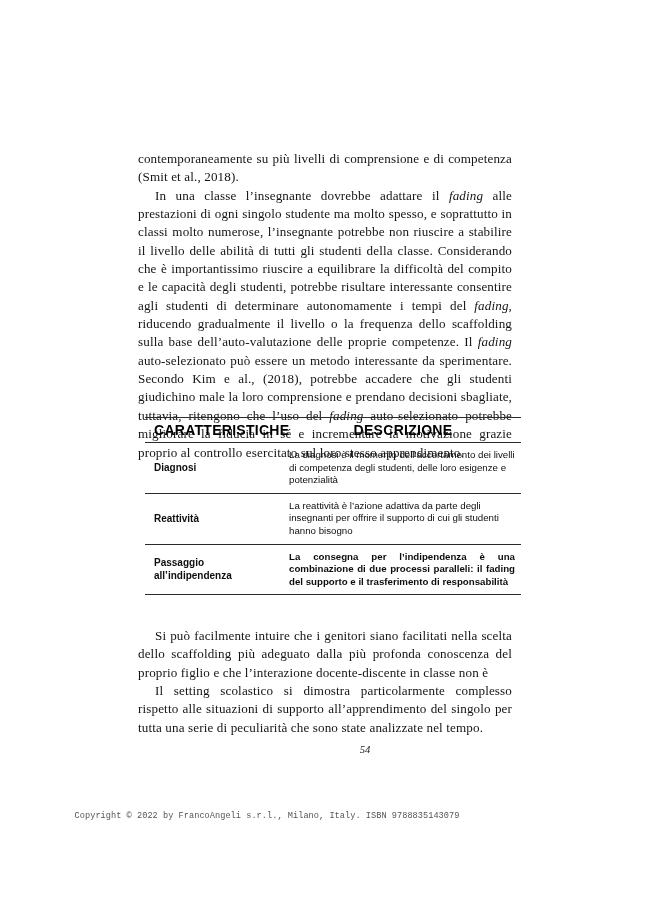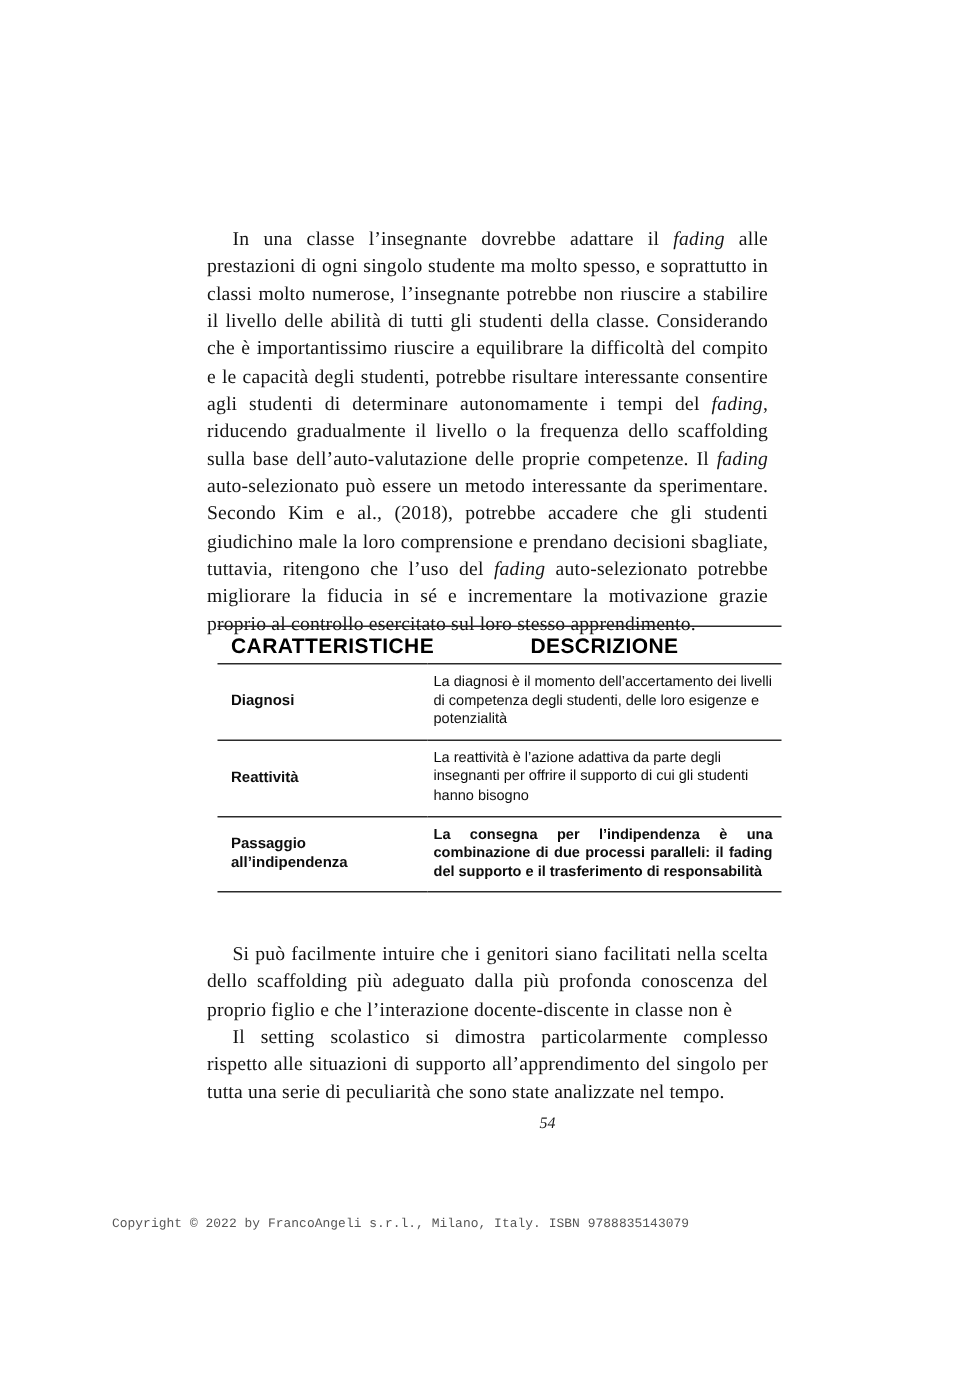--- a/index.html
+++ b/index.html
@@ -155,20 +155,21 @@
     color: #555555;
     letter-spacing: 0.005em;
   }
 </style>
 </head>
 <body>
 
 <div class="page">
 
   <div class="content">
+    <p class="para">contemporaneamente su più livelli di comprensione e di competenza (Smit et al., 2018).</p>
     <p class="para indent"><span>In una classe l’insegnante dovrebbe adattare il </span><em>fading</em><span> alle prestazioni di ogni singolo studente ma molto spesso, e soprattutto in classi molto numerose, l’insegnante potrebbe non riuscire a stabilire il livello delle abilità di tutti gli studenti della classe. Considerando che è importantissimo riuscire a equilibrare la difficoltà del compito e le capacità degli studenti, potrebbe risultare interessante consentire agli studenti di determinare autonomamente i tempi del </span><em>fading</em><span>, riducendo gradualmente il livello o la frequenza dello scaffolding sulla base dell’auto-valutazione delle proprie competenze. Il </span><em>fading</em><span> auto-selezionato può essere un metodo interessante da sperimentare. Secondo Kim e al., (2018), potrebbe accadere che gli studenti giudichino male la loro comprensione e prendano decisioni sbagliate, tuttavia, ritengono che l’uso del </span><em>fading</em><span> auto-selezionato potrebbe migliorare la fiducia in sé e incrementare la motivazione grazie proprio al controllo esercitato sul loro stesso apprendimento.</span></p>
   </div>
 
   <div class="table-block">
     <table class="wcs">
       <thead>
         <tr>
           <th class="col-char">CARATTERISTICHE</th>
           <th class="col-desc">DESCRIZIONE</th>
         </tr>

